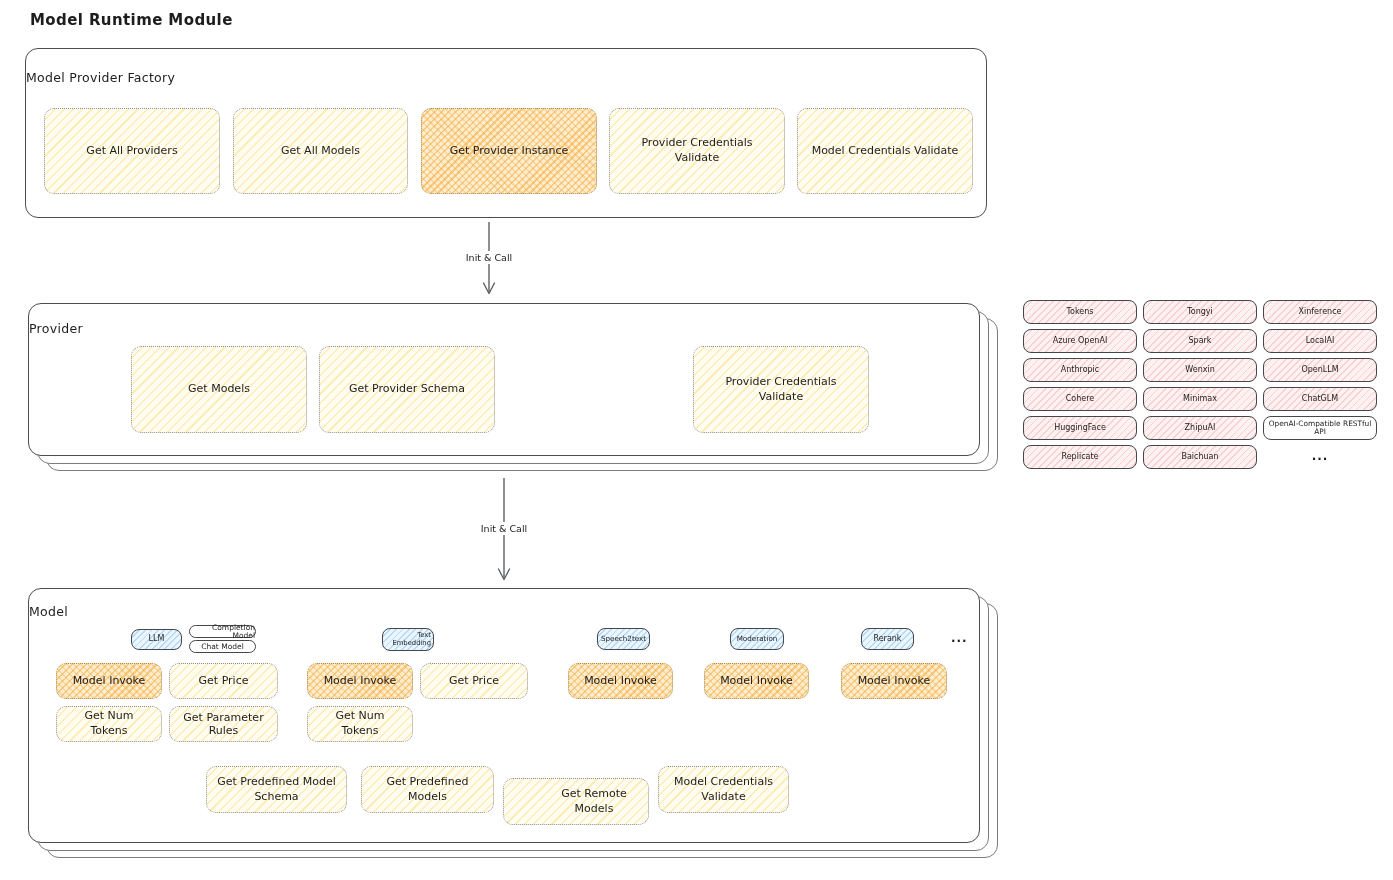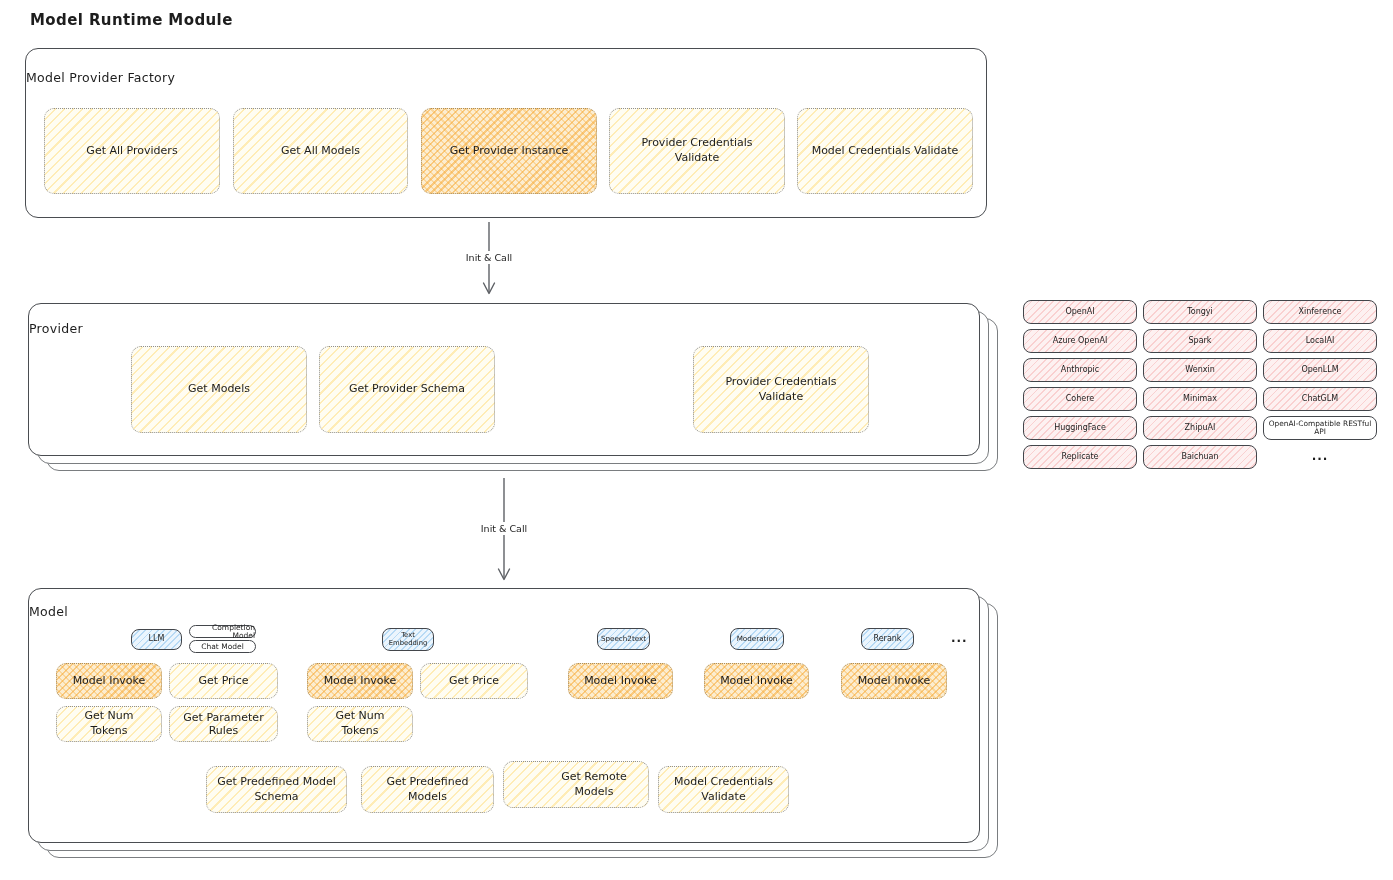--- a/index.html
+++ b/index.html
@@ -56,21 +56,21 @@
     background:
       repeating-linear-gradient(135deg, rgba(244,154,154,.38) 0 1.3px, transparent 1.3px 5px),
       #fdf1f1;
     padding:1px 3px; line-height:1.1;
   }
   .pcell.white { background:#fff; font-size:7.4px; }
   .pcell.plain { border:none; background:none; font-size:12px; font-weight:700; letter-spacing:1px; }
 
   
   .pill {
-    position:absolute; display:flex; align-items:center; justify-content:center; text-align:center;
+    position:absolute; display:flex; align-items:center; justify-content:center; text-align:right;
     border:1.2px solid #43464b; border-radius:8px; font-size:8px; line-height:1.1; padding:1px 2px;
     background:
       repeating-linear-gradient(135deg, rgba(120,185,235,.45) 0 1.3px, transparent 1.3px 4.5px),
       #ebf5fd;
   }
   .minibox {
     position:absolute; display:flex; align-items:center; justify-content:center;
     border:1.1px solid #43464b; border-radius:7px; background:#fff; font-size:7.5px; line-height:1;
   }
   .dots { position:absolute; font-size:12px; font-weight:700; letter-spacing:1px; }
@@ -109,21 +109,21 @@
     <div class="layer l1"></div>
     <div class="panel">
       <div class="box-title" style="top:17px;">Provider</div>
       <div class="func yellow" style="left:102px; top:42px; width:176px; height:87px;">Get Models</div>
       <div class="func yellow" style="left:290px; top:42px; width:176px; height:87px;">Get Provider Schema</div>
       <div class="func yellow" style="left:664px; top:42px; width:176px; height:87px;">Provider Credentials Validate</div>
     </div>
   </div>
 
   <div class="pgrid">
-    <div class="pcell">OpenAI</div>
+    <div class="pcell">Tokens</div>
     <div class="pcell">Tongyi</div>
     <div class="pcell">Xinference</div>
     <div class="pcell">Azure OpenAI</div>
     <div class="pcell">Spark</div>
     <div class="pcell">LocalAI</div>
     <div class="pcell">Anthropic</div>
     <div class="pcell">Wenxin</div>
     <div class="pcell">OpenLLM</div>
     <div class="pcell">Cohere</div>
     <div class="pcell">Minimax</div>
@@ -164,18 +164,18 @@
       <div class="func orange" style="left:539px; top:74px; width:105px; height:36px;">Model Invoke</div>
       <div class="func orange" style="left:675px; top:74px; width:105px; height:36px;">Model Invoke</div>
       <div class="func orange" style="left:812px; top:74px; width:106px; height:36px;">Model Invoke</div>
 
       <div class="func yellow" style="left:27px;  top:117px; width:106px; height:36px;">Get Num Tokens</div>
       <div class="func yellow" style="left:140px; top:117px; width:109px; height:36px; line-height:1.2;">Get Parameter Rules</div>
       <div class="func yellow" style="left:278px; top:117px; width:106px; height:36px;">Get Num Tokens</div>
 
       <div class="func yellow" style="left:332px; top:177px; width:133px; height:47px;">Get Predefined Models</div>
       <div class="func yellow" style="left:177px; top:177px; width:141px; height:47px;">Get Predefined Model Schema</div>
-      <div class="func yellow" style="left:474px; top:172px; width:146px; height:47px;padding-left:44px;">Get Remote Models</div>
+      <div class="func yellow" style="left:474px; top:189px; width:146px; height:47px;padding-left:44px;">Get Remote Models</div>
       <div class="func yellow" style="left:629px; top:177px; width:131px; height:47px;">Model Credentials Validate</div>
     </div>
   </div>
 
 </div>
 
 </body></html>

